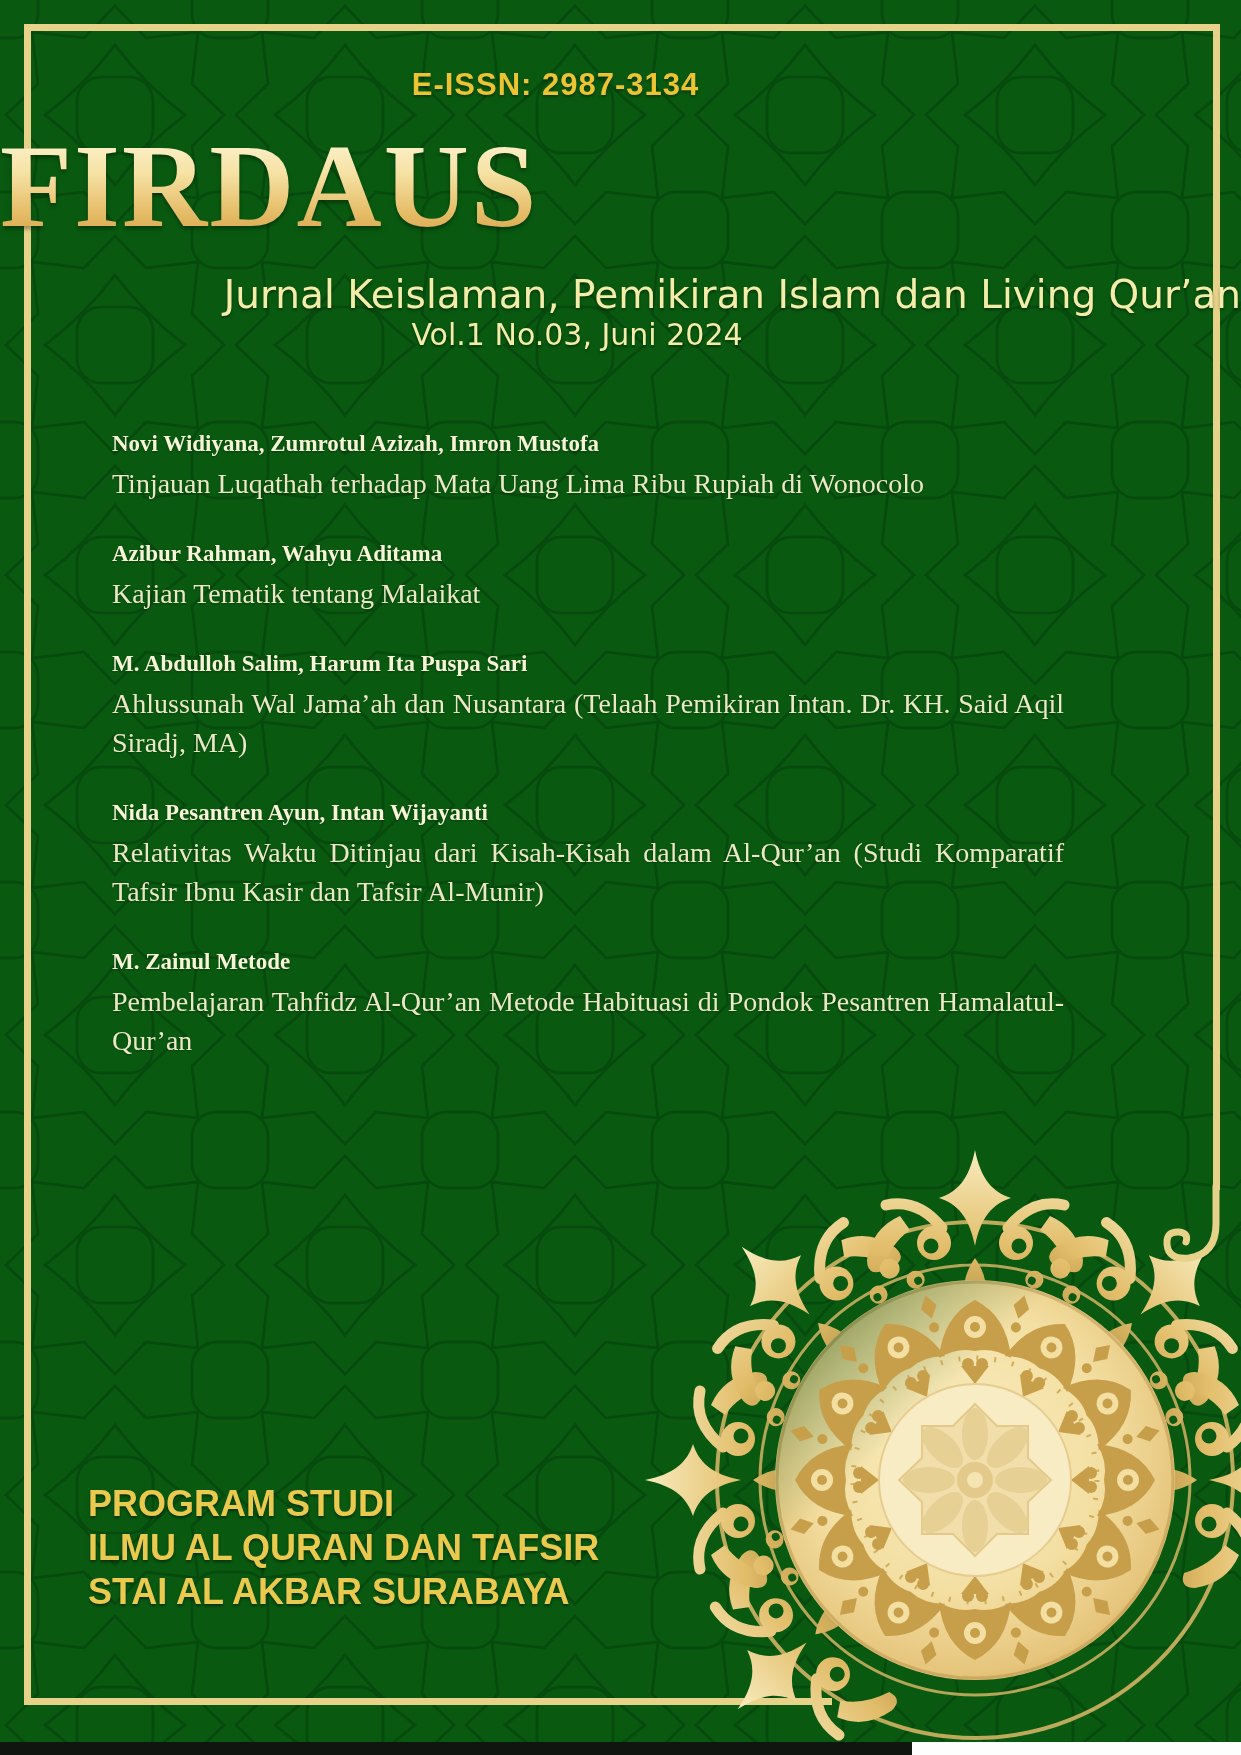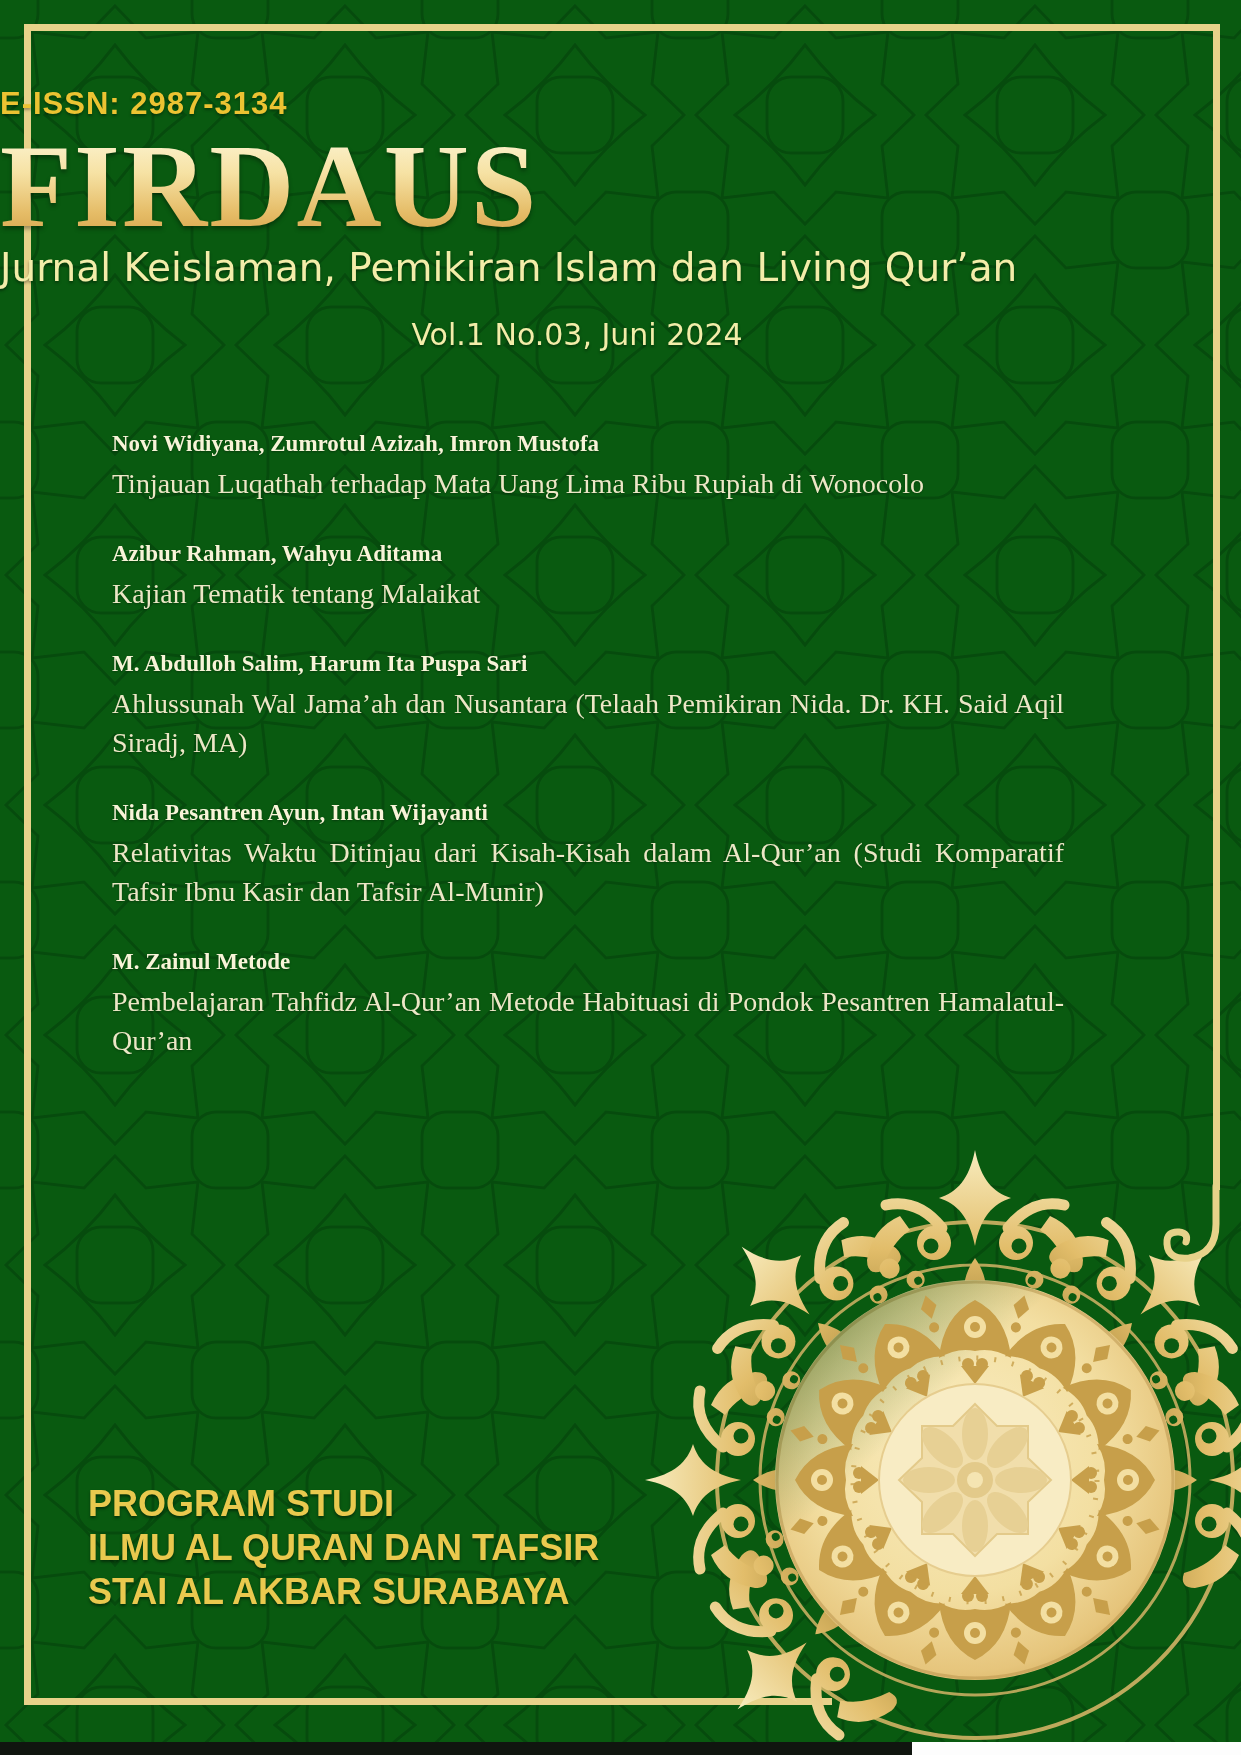--- a/index.html
+++ b/index.html
@@ -8,31 +8,31 @@
         font-family:"Liberation Serif", serif;}
   .bg-pattern{position:absolute;left:0;top:0;width:1241px;height:1755px;pointer-events:none;}
 
   
   .bar{position:absolute;background:#e7d28a;}
   .bar-top   {left:24px; top:24px;  width:1196px; height:7px;}
   .bar-left  {left:24px; top:24px;  width:7px;    height:1681px;}
   .bar-right {left:1213px;top:24px; width:7px;    height:1166px;}
   .bar-bottom{left:24px; top:1698px;width:808px;  height:7px;}
 
-  .issn{position:absolute;left:0;top:86px;width:1111px;text-align:left;
+  .issn{position:absolute;left:0;top:67px;width:1111px;text-align:center;
         font-family:"Liberation Sans", sans-serif;font-weight:bold;font-size:31px;
         letter-spacing:1px;color:#ecc332;text-shadow:0 2px 3px rgba(0,0,0,.35);}
   .journal-title{position:absolute;left:0;top:128px;width:1241px;text-align:left;
         font-family:"Liberation Serif", serif;font-weight:bold;font-size:118px;line-height:1;
         letter-spacing:2px;
         background:linear-gradient(180deg,#fdf7da 0%,#f6e2a4 38%,#e5bc67 72%,#d29e44 100%);
         -webkit-background-clip:text;background-clip:text;
         -webkit-text-fill-color:transparent;color:#e8c66f;
         filter:drop-shadow(0 3px 2px rgba(0,0,0,.35));}
-  .journal-subtitle{position:absolute;left:0;top:245px;width:1241px;text-align:left;
+  .journal-subtitle{position:absolute;left:0;top:272px;width:1241px;text-align:right;
         font-family:"DejaVu Sans", sans-serif;font-size:39px;color:#f3eda9;
         text-shadow:0 2px 3px rgba(0,0,0,.4);}
   .journal-volume{position:absolute;left:0;top:317px;width:1154px;text-align:center;
         font-family:"DejaVu Sans", sans-serif;font-size:30px;color:#f3eda9;
         text-shadow:0 2px 3px rgba(0,0,0,.4);}
 
   .articles{position:absolute;left:112px;top:424px;width:952px;}
   .article{margin-bottom:31px;}
   .article .authors{font-size:23px;font-weight:bold;color:#f8f4d8;line-height:40px;
         text-shadow:0 1px 2px rgba(0,0,0,.35);}
@@ -89,21 +89,21 @@
       <div class="title">Tinjauan Luqathah terhadap Mata Uang Lima Ribu Rupiah di Wonocolo</div>
     </div>
 
     <div class="article">
       <div class="authors">Azibur Rahman, Wahyu Aditama</div>
       <div class="title">Kajian Tematik tentang Malaikat</div>
     </div>
 
     <div class="article">
       <div class="authors">M. Abdulloh Salim, Harum Ita Puspa Sari</div>
-      <div class="title">Ahlussunah Wal Jama’ah dan Nusantara (Telaah Pemikiran Nida. Dr. KH. Said Aqil Siradj, MA)</div>
+      <div class="title">Ahlussunah Wal Jama’ah dan Nusantara (Telaah Pemikiran Intan. Dr. KH. Said Aqil Siradj, MA)</div>
     </div>
 
     <div class="article">
       <div class="authors">Nida Pesantren Ayun, Intan Wijayanti</div>
       <div class="title">Relativitas Waktu Ditinjau dari Kisah-Kisah dalam Al-Qur’an (Studi Komparatif Tafsir Ibnu Kasir dan Tafsir Al-Munir)</div>
     </div>
 
 
     <div class="article">
       <div class="authors">M. Zainul Metode</div>

